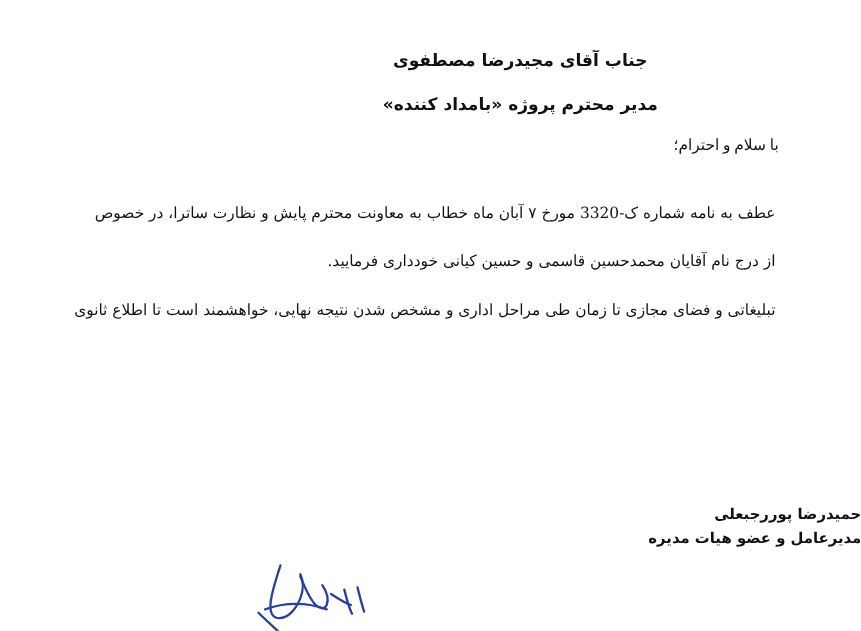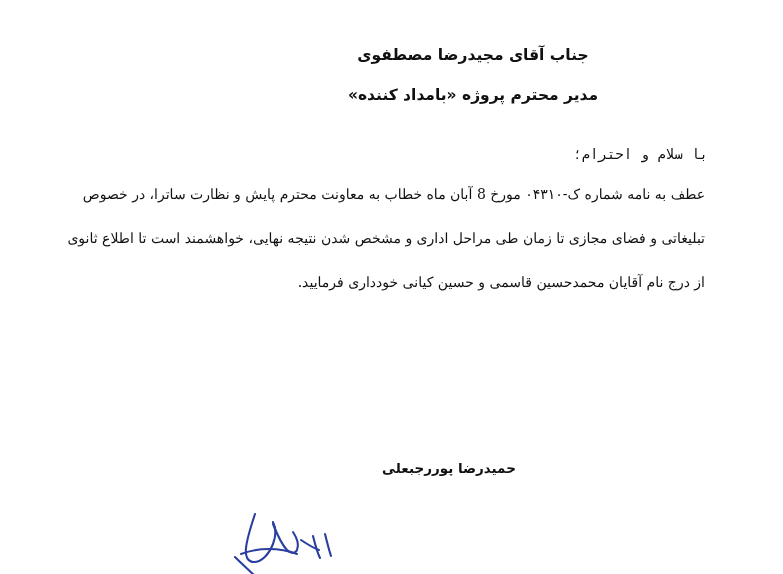--- a/index.html
+++ b/index.html
@@ -41,23 +41,23 @@
     color: #111111;
     direction: rtl;
     unicode-bidi: bidi-override;
     letter-spacing: 0px;
   }
   .addressee .line.l1 { margin-bottom: 22px; }
 
   
   .salutation {
     position: absolute;
-    top: 114px;
+    top: 91px;
     right: 75px;
-    font-family: Liberation Mono, monospace;
+    font-family: Liberation Serif, serif;
     font-size: 14px;
     color: #111111;
     direction: rtl;
     text-align: center;
   }
 
   
   .body-block {
     position: absolute;
     top: 140px;
@@ -78,21 +78,21 @@
     
     white-space: nowrap;
   }
 
   
   .signature {
     position: absolute;
     top: 428px;
     right: 0;
     left: 0;
-    text-align: center;
+    text-align: right;
     padding-left: 72px;
   }
   .signature .sig-name {
     font-family: "DejaVu Sans", sans-serif;
     font-weight: bold;
     font-size: 13.5px;
     color: #111111;
     direction: rtl;
     margin-bottom: 6px;
   }
@@ -120,27 +120,28 @@
 <div class="page">
 
   <div class="addressee">
     <div class="line l1">جناب آقای مجیدرضا مصطفوی</div>
     <div class="line l2">مدیر محترم پروژه «بامداد کننده»</div>
   </div>
 
   <div class="salutation">با سلام و احترام؛</div>
 
   <div class="body-block">
-    <div class="bline">عطف به نامه شماره ک-۰۴۳۱۰ مورخ 8 آبان ماه خطاب به معاونت محترم پایش و نظارت ساترا، در خصوص</div>
+    <div class="bline">عطف به نامه شماره ک-3320 مورخ ۷ آبان ماه خطاب به معاونت محترم پایش و نظارت ساترا، در خصوص</div>
+    <div class="bline last">از درج نام آقایان محمدحسین قاسمی و حسین کیانی خودداری فرمایید.</div>
     <div class="bline">تبلیغاتی و فضای مجازی تا زمان طی مراحل اداری و مشخص شدن نتیجه نهایی، خواهشمند است تا اطلاع ثانوی</div>
-    <div class="bline last">از درج نام آقایان محمدحسین قاسمی و حسین کیانی خودداری فرمایید.</div>
   </div>
 
   <div class="signature">
     <div class="sig-name">حمیدرضا پوررجبعلی</div>
+    <div class="sig-title">مدیرعامل و عضو هیات مدیره</div>
   </div>
 
   <div class="sig-mark">
     <svg width="160" height="80" viewBox="0 0 160 80" xmlns="http://www.w3.org/2000/svg">
       <g fill="none" stroke="#2b3fa0" stroke-width="2.1" stroke-linecap="round" stroke-linejoin="round">
         <path d="M34 4 C 30 16, 26 28, 25 38 C 24 47, 27 52, 33 52 C 41 52, 48 44, 52 34 C 55 26, 55 18, 52 12"></path>
         <path d="M52 14 C 56 24, 60 34, 66 40 C 70 44, 74 44, 76 40 C 78 35, 76 28, 72 22"></path>
         <path d="M20 44 C 28 41, 38 39, 48 39 C 58 39, 68 41, 76 44"></path>
         <path d="M14 47 C 22 55, 30 62, 36 68 C 40 72, 42 75, 40 77 C 37 79, 31 76, 27 71"></path>
         <path d="M80 30 C 86 34, 92 38, 98 40"></path>

